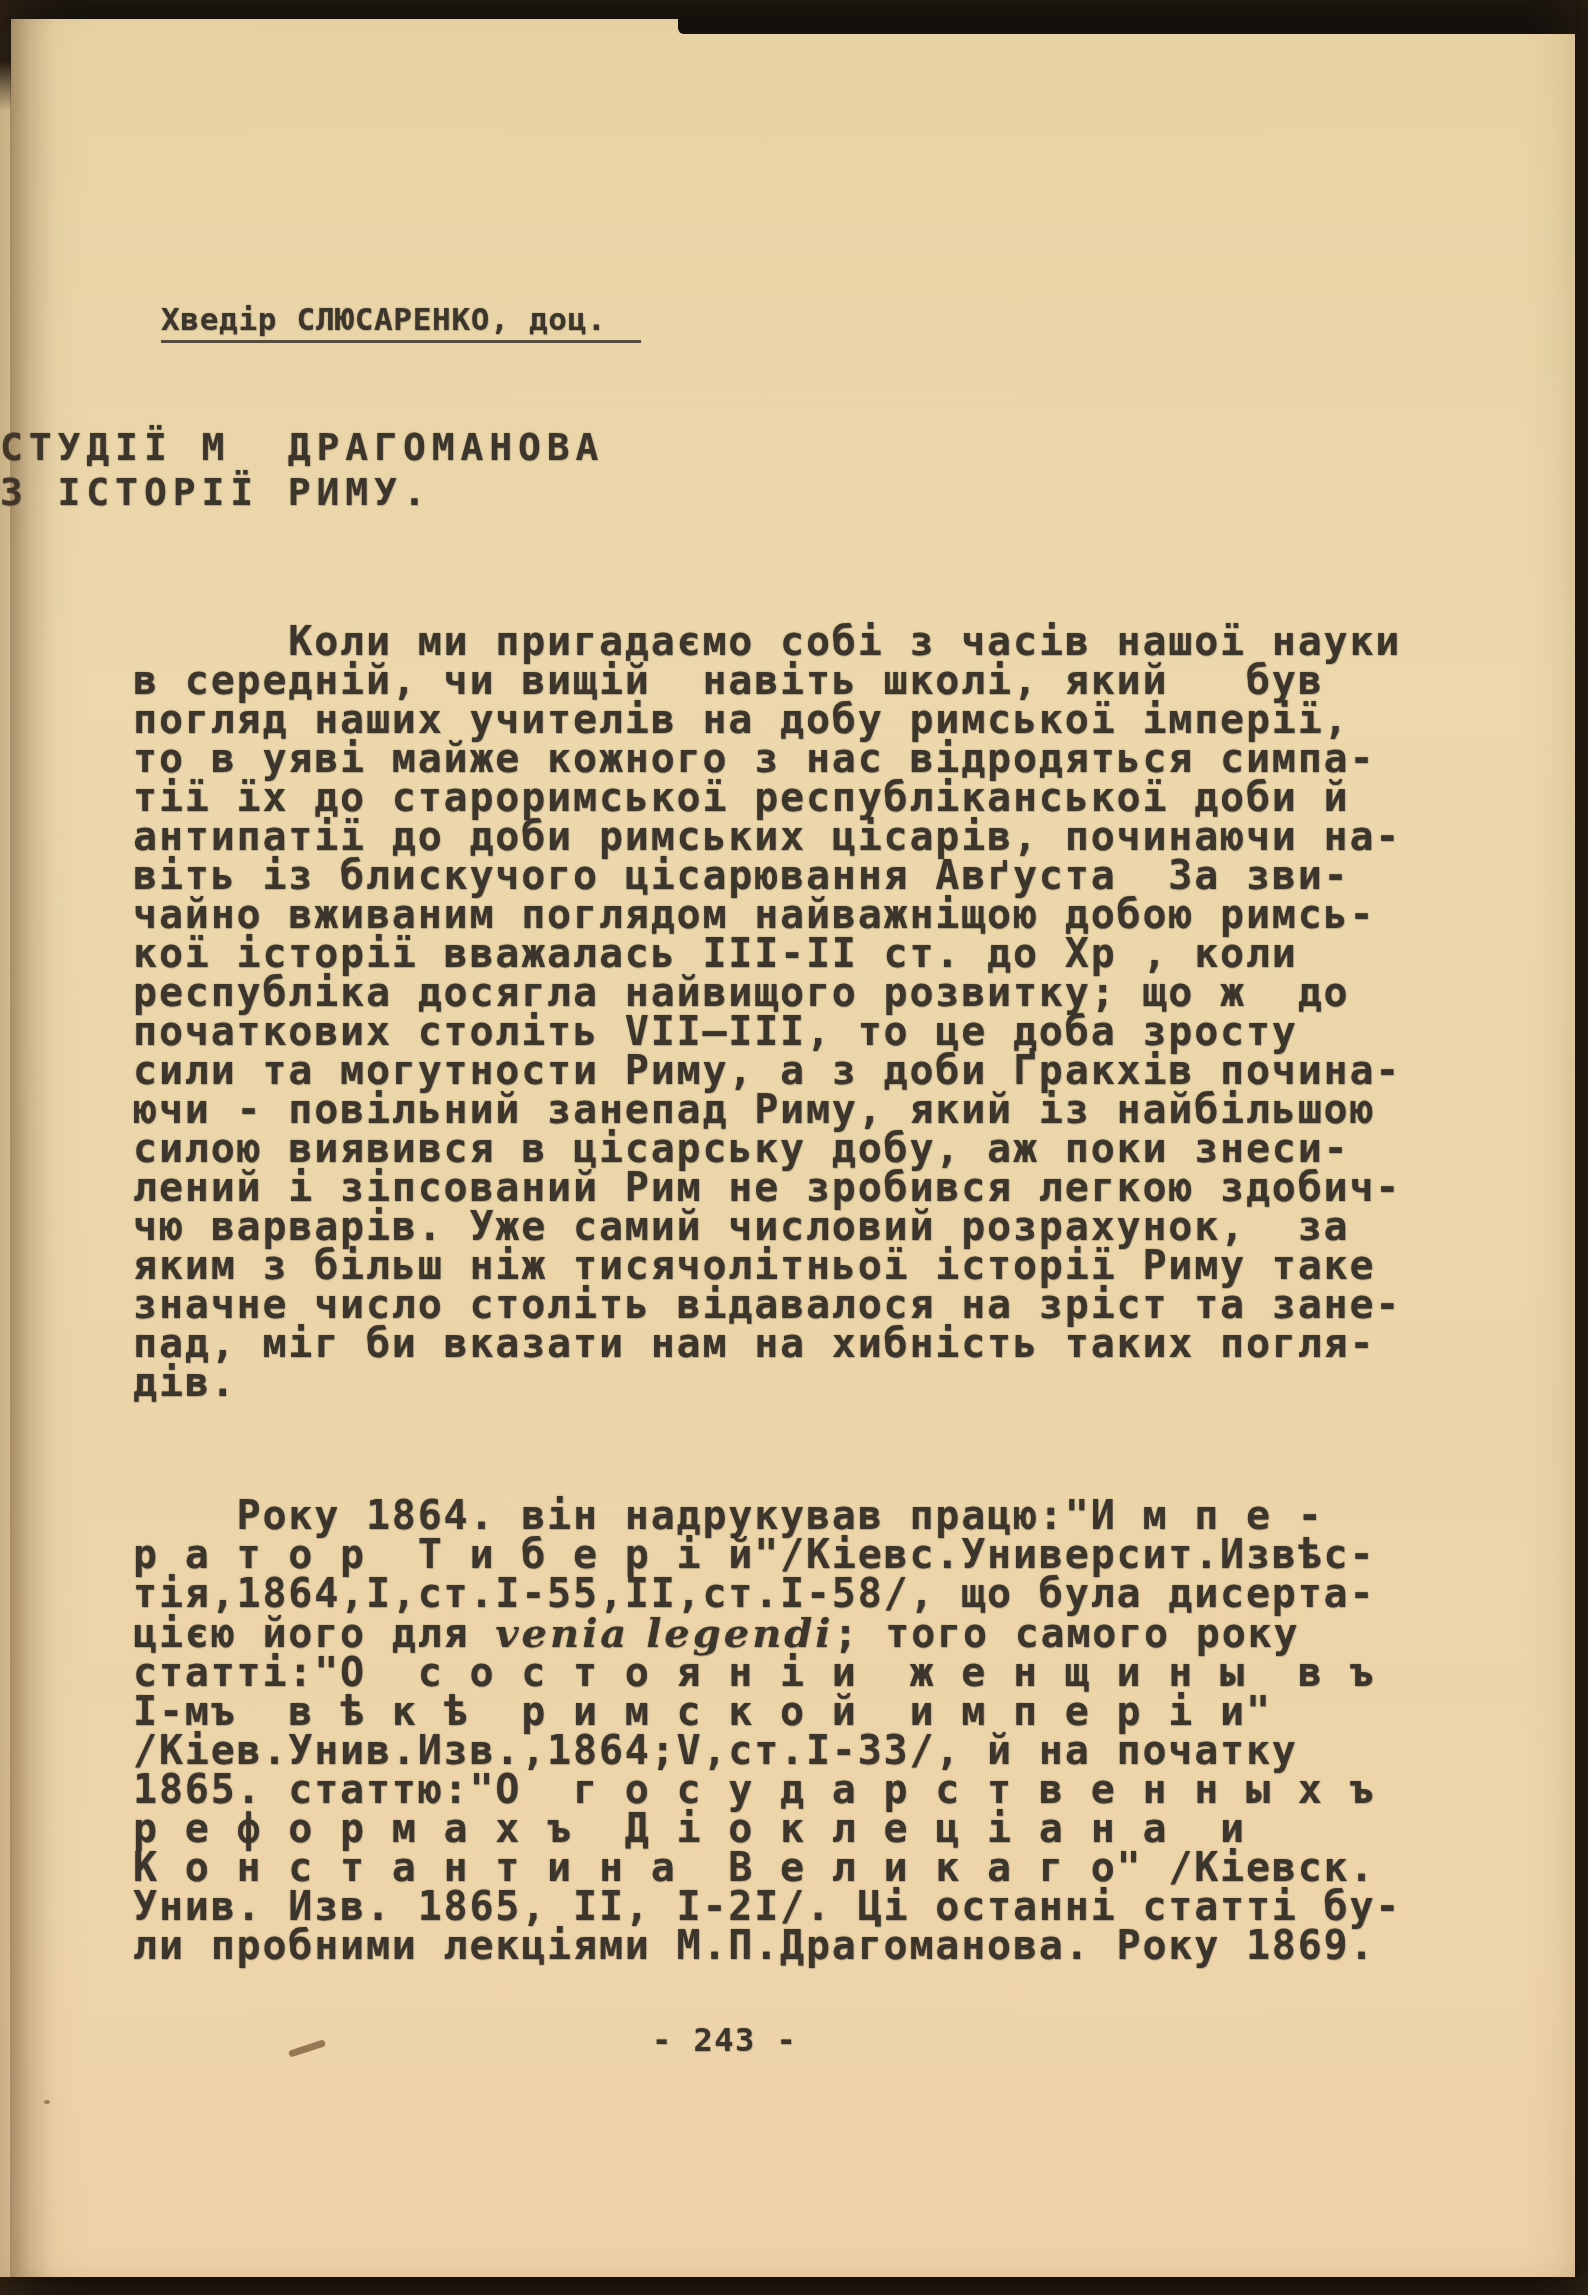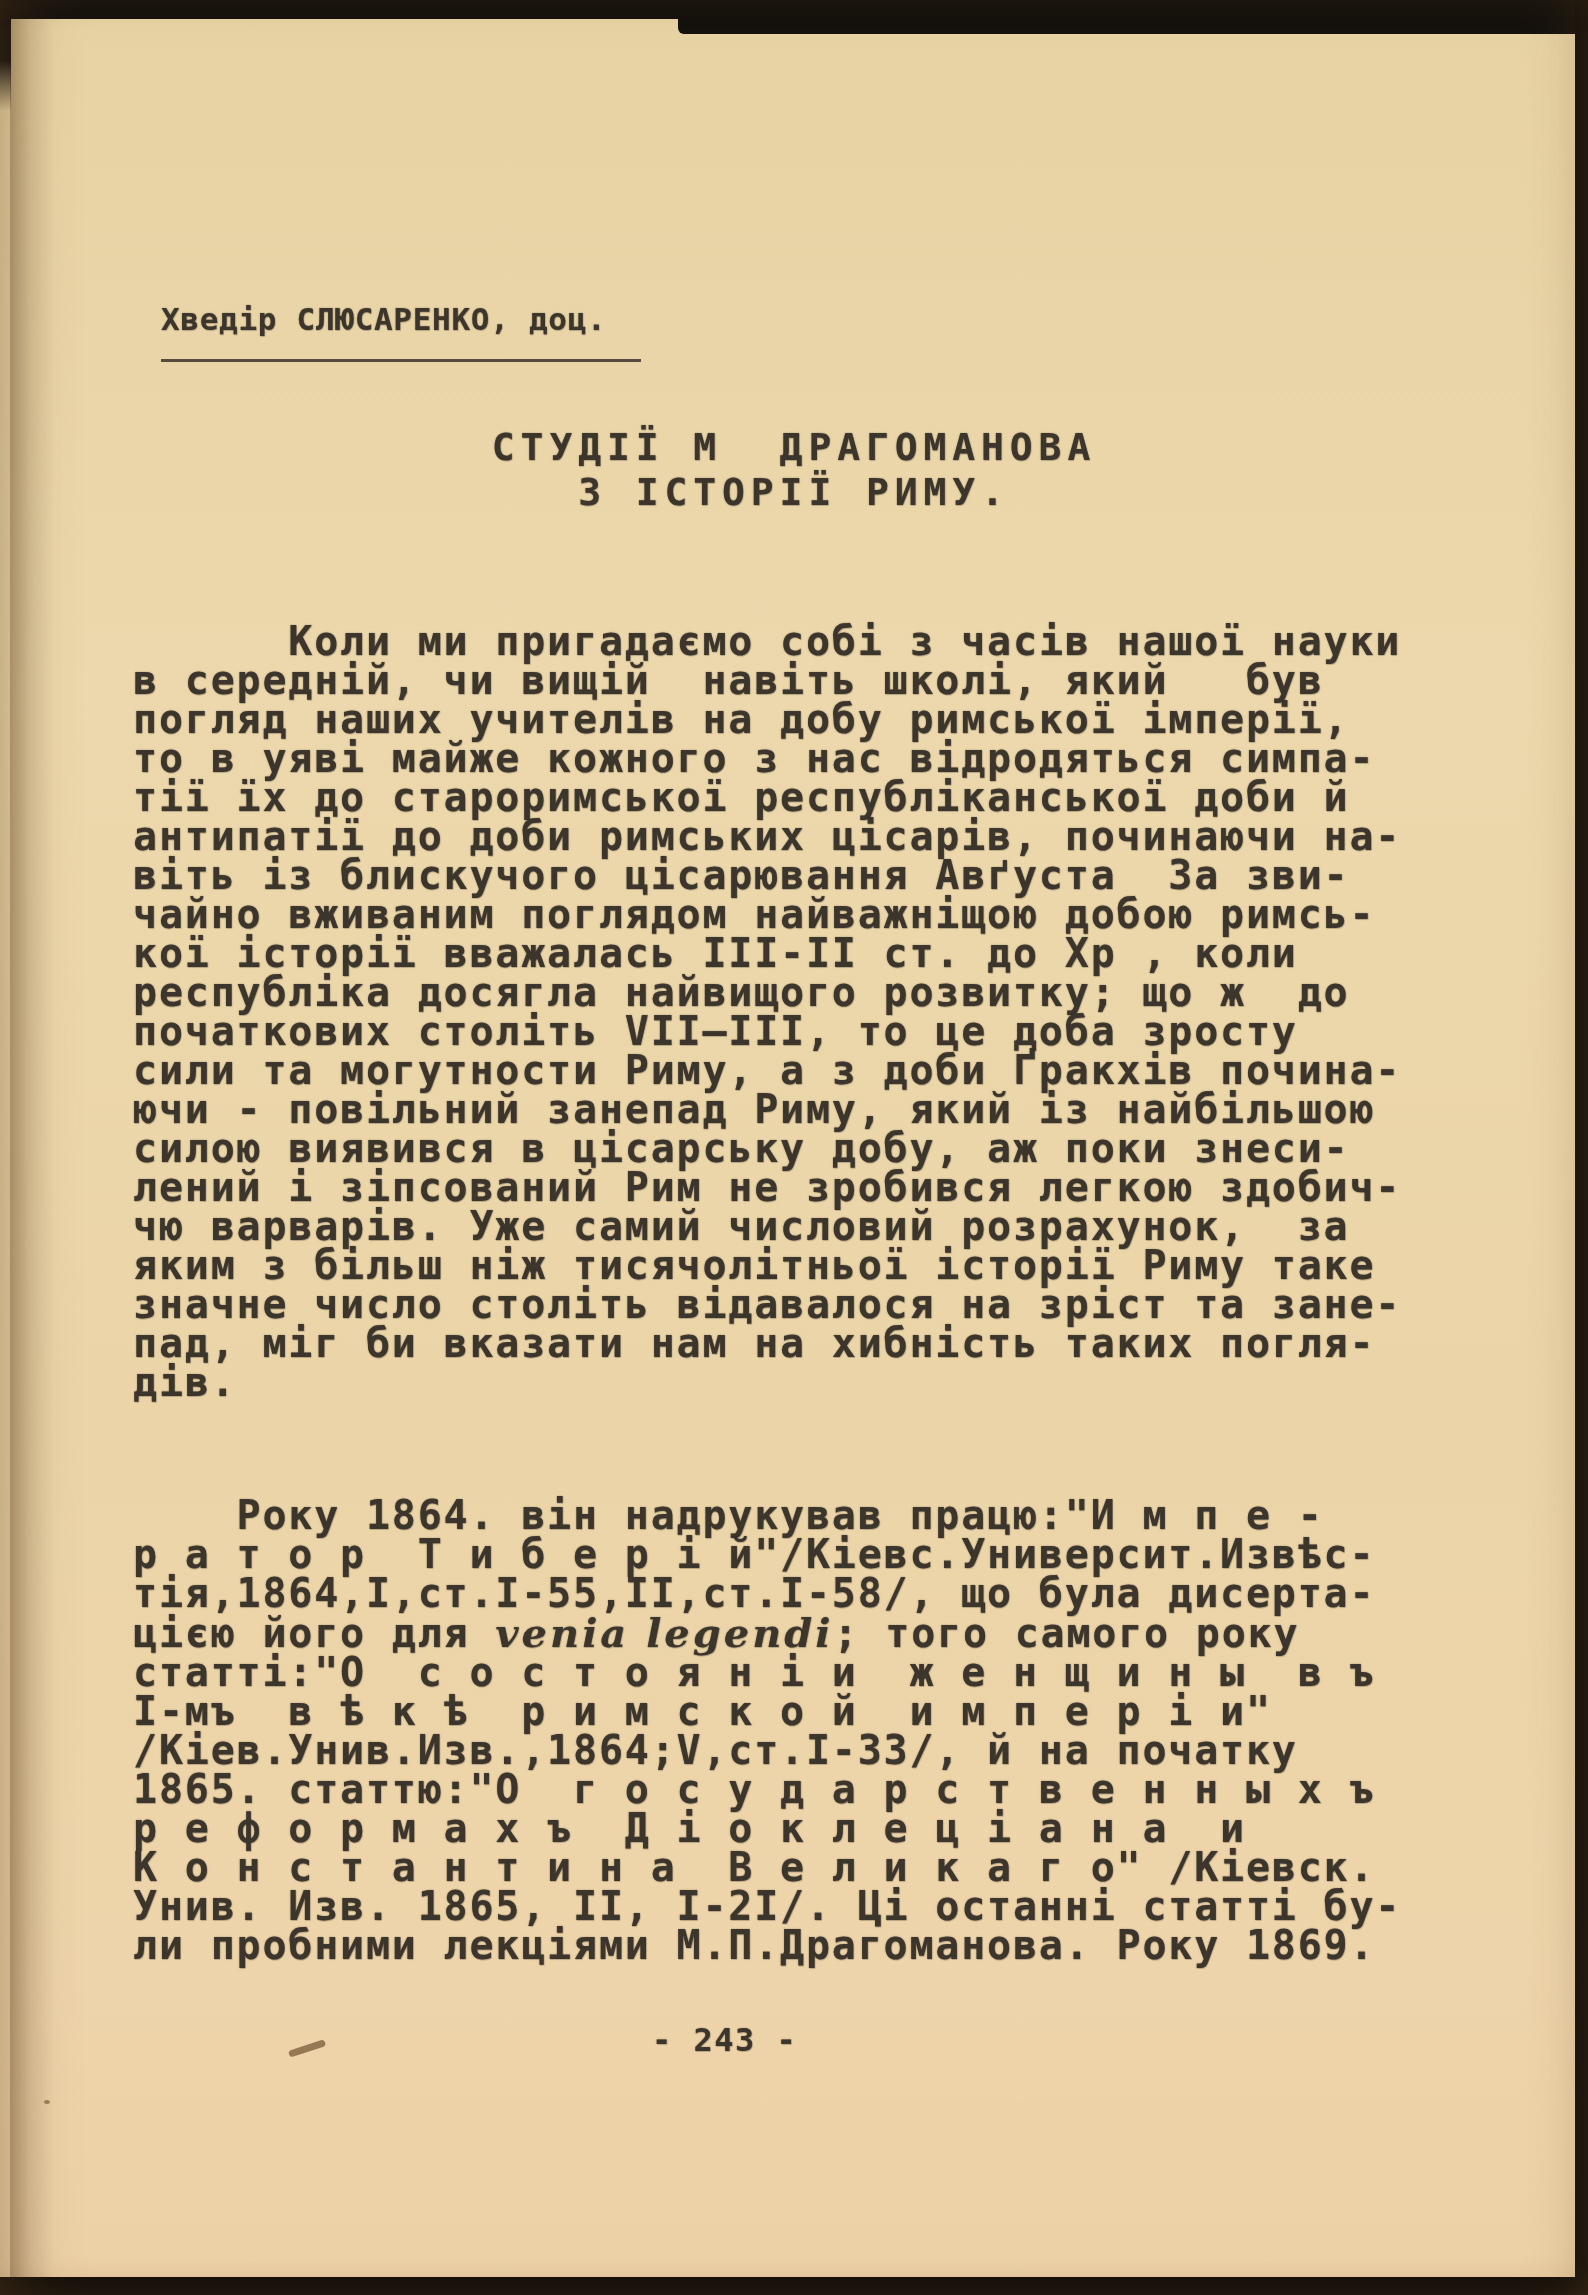--- a/index.html
+++ b/index.html
@@ -53,28 +53,27 @@
   
   .ink {
     font-weight: bold;
     color: rgba(55, 48, 40, 0.93);
     text-shadow: 0 0 1.5px rgba(55,48,40,0.55), 0.7px 0.7px 0 rgba(55,48,40,0.18);
   }
 
   .author {
     position: absolute; left: 161px; top: 301px;
     font-size: 31px; letter-spacing: 0.7px;
-    padding: 0 35px 22px 0;
+    padding: 0 35px 3px 0;
     border-bottom: 3.7px solid rgba(52,45,38,0.82);
     white-space: nowrap;
   }
 
   .title-block {
     position: absolute; left: 0; top: 425px; width: 1588px;
-    text-align: center;
   }
   .title-line {
     font-size: 38px; letter-spacing: 5.9px; line-height: 45px;
     white-space: pre;
   }
 
   .body-text {
     position: absolute; left: 125px; top: 536px; width: 1329px;
     font-size: 40px; letter-spacing: 1.8px; line-height: 39px;
     white-space: pre-wrap;

